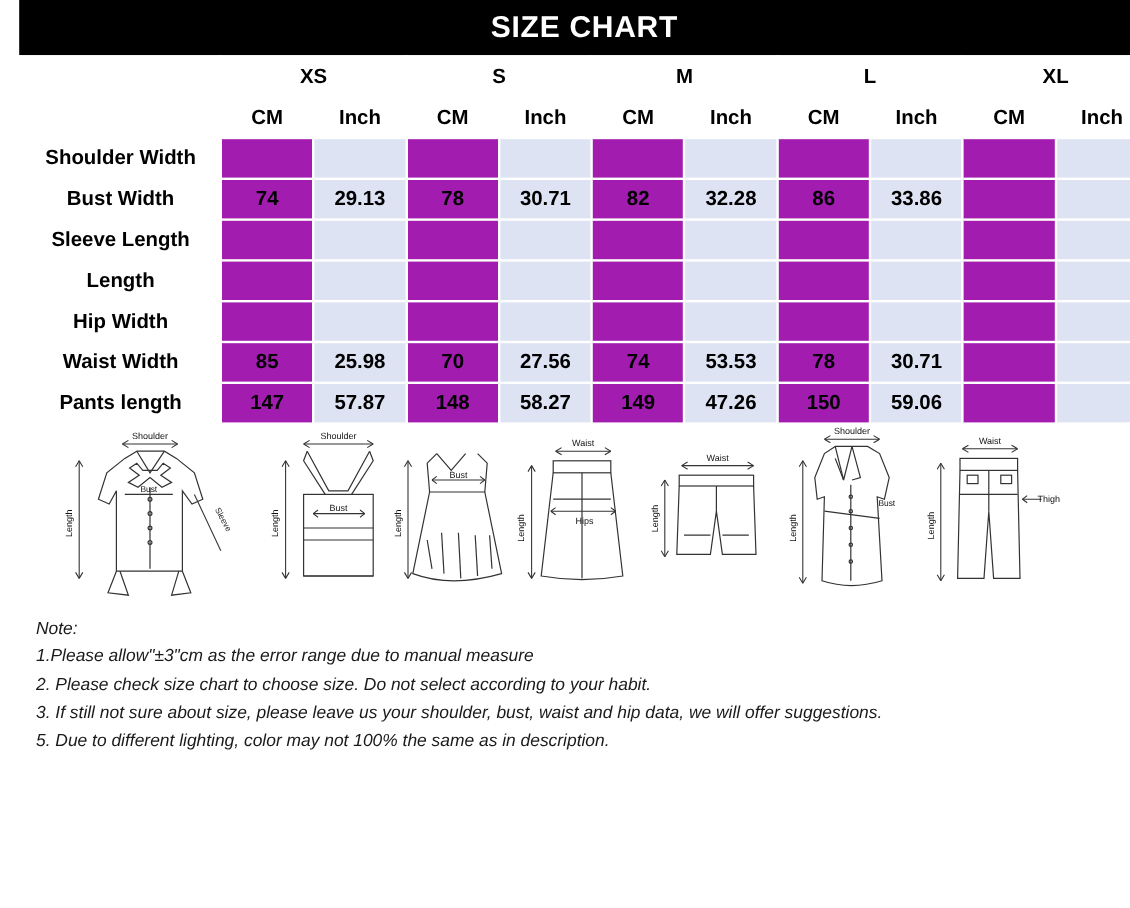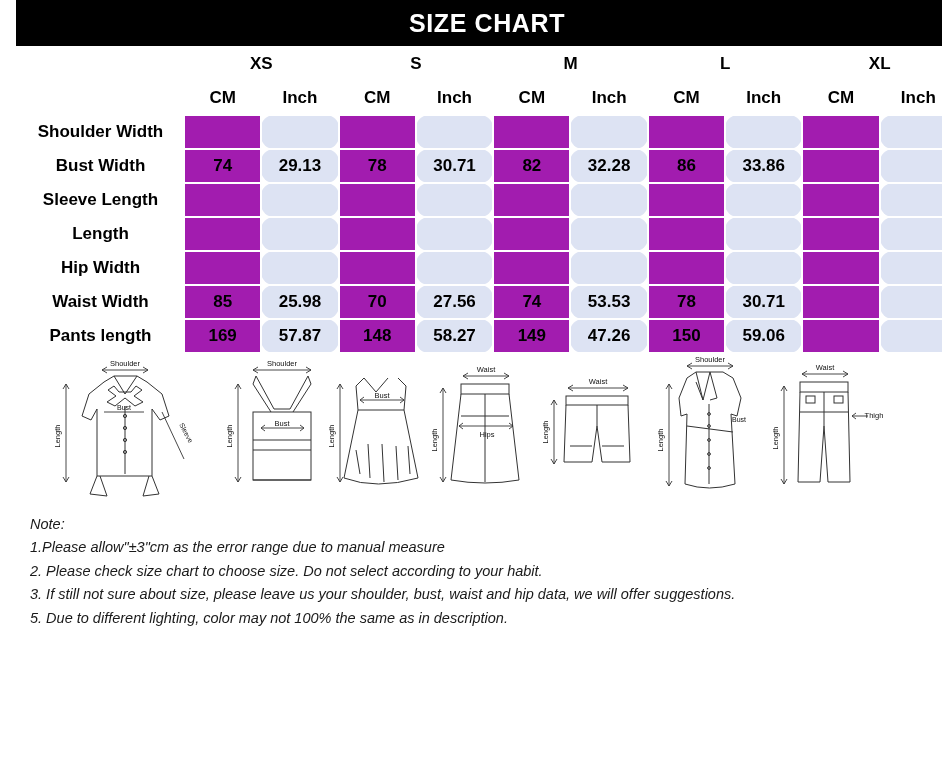--- a/index.html
+++ b/index.html
@@ -58,21 +58,21 @@
 
   .hdr-blank { background: #ffffff; border-color: #ffffff; }
   .size-hdr  { background: #ffffff; font-size: 19px; }
   .unit-hdr  { background: #ffffff; font-size: 17px; }
   .row-label {
     background: #ffffff;
     font-size: 18px;
     text-align: center;
   }
   .c-peach { background: #a21caf; }
-  .c-blue  { background: #dde3f3; border-radius: 13px; }
+  .c-blue  { background: #dde3f3; }
 
   
   .figures {
     width: 942px;
     height: 155px;
     position: relative;
     background: #ffffff;
   }
   .fig {
     position: absolute;
@@ -203,21 +203,21 @@
         <td class="c-peach">74</td>
         <td class="c-blue">53.53</td>
         <td class="c-peach">78</td>
         <td class="c-blue">30.71</td>
         <td class="c-peach"></td>
         <td class="c-blue"></td>
       </tr>
 
       <tr>
         <td class="row-label">Pants length</td>
-        <td class="c-peach">169</td>
+        <td class="c-peach">147</td>
         <td class="c-blue">57.87</td>
         <td class="c-peach">148</td>
         <td class="c-blue">58.27</td>
         <td class="c-peach">149</td>
         <td class="c-blue">47.26</td>
         <td class="c-peach">150</td>
         <td class="c-blue">59.06</td>
         <td class="c-peach"></td>
         <td class="c-blue"></td>
       </tr>

